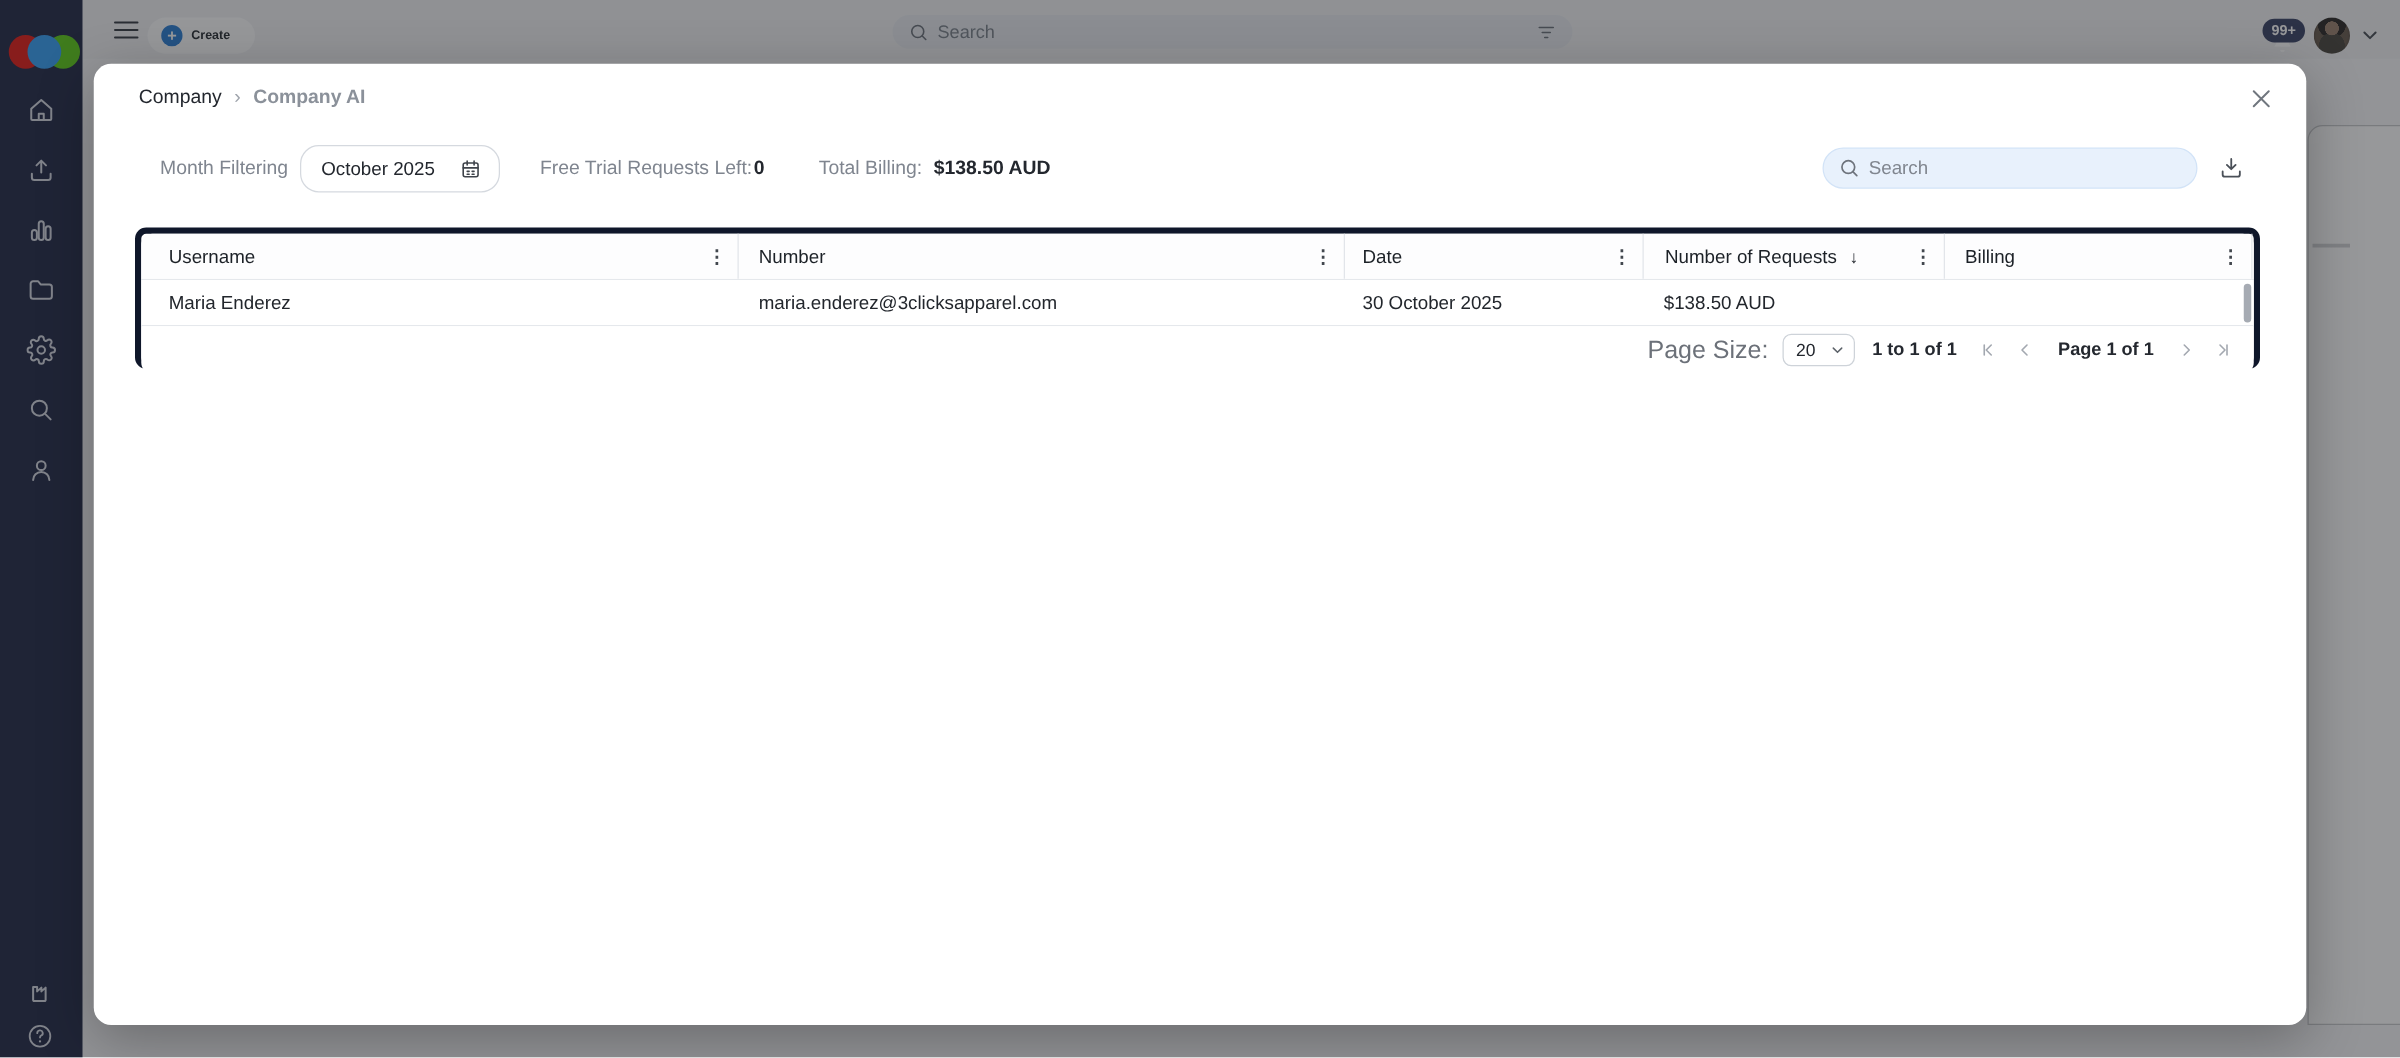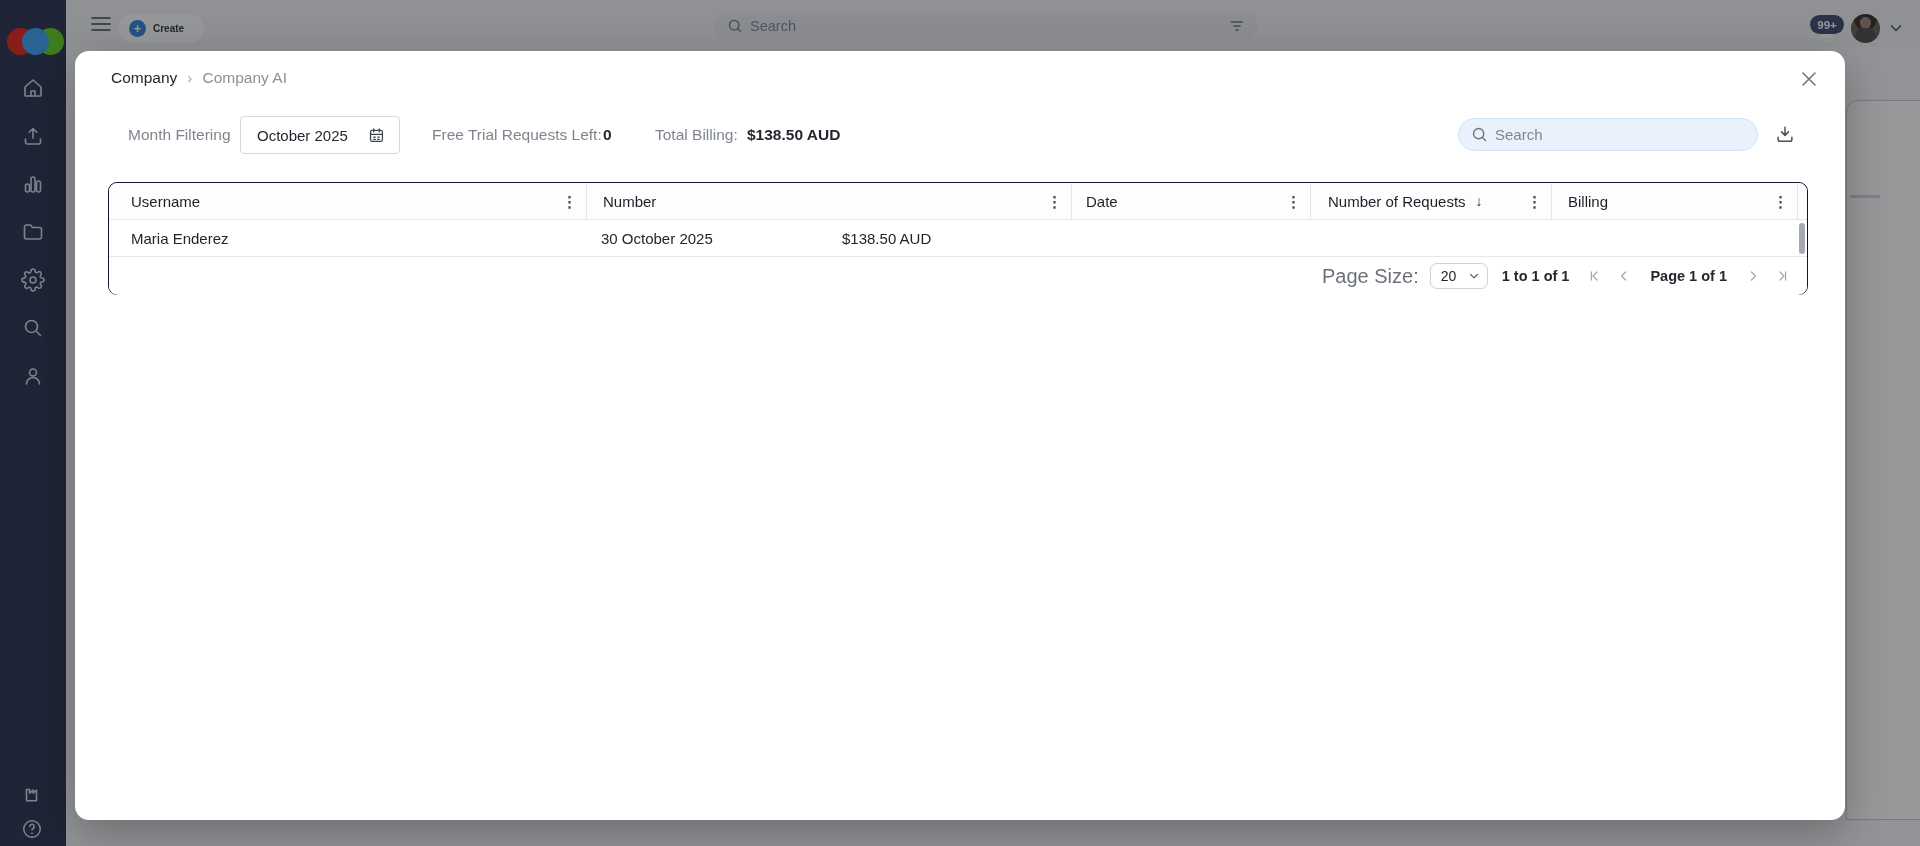--- a/index.html
+++ b/index.html
@@ -48,42 +48,42 @@
   .nav-ic, .side-foot { color:#eef1f7; opacity:.88; }
   .side-foot { position:absolute; left:21px; }
 
   
   .overlay { position:absolute; inset:0; background:rgba(24,27,32,0.45); z-index:10; }
   .modal { position:absolute; left:75px; top:51px; width:1770px; height:769px; background:#fff;
     border-radius:14px; z-index:20; box-shadow:0 12px 44px rgba(0,0,0,.28); }
   .crumbs { left:36px; top:18px; display:flex; align-items:center; gap:10px; font-size:15.5px; }
   .crumb-root { color:#23272e; }
   .crumb-sep { color:#a0a5ad; }
-  .crumb-cur { color:#8b919a; }
+  .crumb-cur { color:#8b919a;font-weight:bold; }
   .close-x { left:1722px; top:16px; width:24px; height:24px; color:#70767e; display:flex; align-items:center; justify-content:center; cursor:pointer; }
 
   .toolbar-label { font-size:15.5px; color:#7f858f; }
   .toolbar-val { font-size:15.5px; color:#23272e; font-weight:600; }
   .lbl-month { left:53px; top:75px; }
-  .month-select { left:165px; top:65px; width:160px; height:38px; border:1px solid #d5d9df; border-radius:4px;
+  .month-select { left:165px; top:65px; width:160px; height:38px; border:1px solid #d5d9df; border-radius:15px;
     display:flex; align-items:center; padding:0 13px 0 16px; }
   .month-val { font-size:15px; color:#23272e; font-weight:500; flex:1; }
   .month-select svg { color:#3e434a; }
   .lbl-trial { left:357px; top:75px; }
   .val-trial { left:528px; top:75px; }
   .lbl-billing { left:580px; top:75px; }
   .val-billing { left:672px; top:75px; }
   .modal-search { left:1383px; top:67px; width:300px; height:33px; background:#e8f1fc; border:1px solid #d2e3f7;
     border-radius:17px; display:flex; align-items:center; padding:0 12px; gap:7px; color:#6e747d; }
   .modal-search input { flex:1; border:none; outline:none; background:transparent; font-size:15px; color:#4a4f56; font-family:inherit; }
   .modal-search input::placeholder { color:#80868f; }
   .download-btn { left:1697px; top:70px; width:26px; height:26px; color:#4a5058; display:flex; align-items:center; justify-content:center; }
 
   
-  .table { left:33px; top:131px; width:1700px; height:113px; border:1px solid #0f172a; border-radius:9px; background:#fff; }
+  .table { left:33px; top:131px; width:1700px; height:113px; border:5px solid #0f172a; border-radius:9px; background:#fff; }
   .thead { display:flex; height:37px; border-bottom:1px solid #e5e8ec; background:#fdfdfe; border-radius:9px 9px 0 0; }
   .th { display:flex; align-items:center; border-right:1px solid #e2e5ea; }
   .th-label { font-size:15px; font-weight:500; color:#1c2127; }
   .kebab { margin-left:auto; padding-right:9px; color:#42474e; font-size:15px; font-weight:600; line-height:1; cursor:pointer; }
   .sort { margin-left:10px; font-size:14px; color:#2a2e35; }
   .tr { display:flex; height:37px; border-bottom:1px solid #e5e8ec; background:#fff; }
   .td { display:flex; align-items:center; font-size:15px; color:#22262c; }
   .w1{width:478px}.w2{width:485px}.w3{width:239px}.w4{width:241px}.w5{width:246px}
   .c1{padding-left:22px}.c2{padding-left:16px}.c3{padding-left:14px}.c4{padding-left:17px}.c5{padding-left:16px}
   .vscroll-thumb { position:absolute; right:2px; top:40px; width:6px; height:31px; background:#a6abb3; border-radius:3px; }
@@ -277,20 +277,21 @@
           <span class="sort">↓</span>
           <span class="kebab">⋮</span>
         </div>
         <div class="th w5 c5">
           <span class="th-label">Billing</span>
           <span class="kebab">⋮</span>
         </div>
       </div>
       <div class="tr">
         <div class="td w1 c1">Maria Enderez</div>
+        <div class="td w2 c2">maria.enderez@3clicksapparel.com</div>
         <div class="td w3 c3">30 October 2025</div>
         <div class="td w5 c5">$138.50 AUD</div>
       </div>
       <div class="vscroll-thumb"></div>
       <div class="tfoot">
         <span class="ps-label">Page Size:</span>
         <div class="ps-select">
           <span class="ps-val">20</span>
           <span>
             <svg width="12" height="12" viewBox="0 0 16 16">

